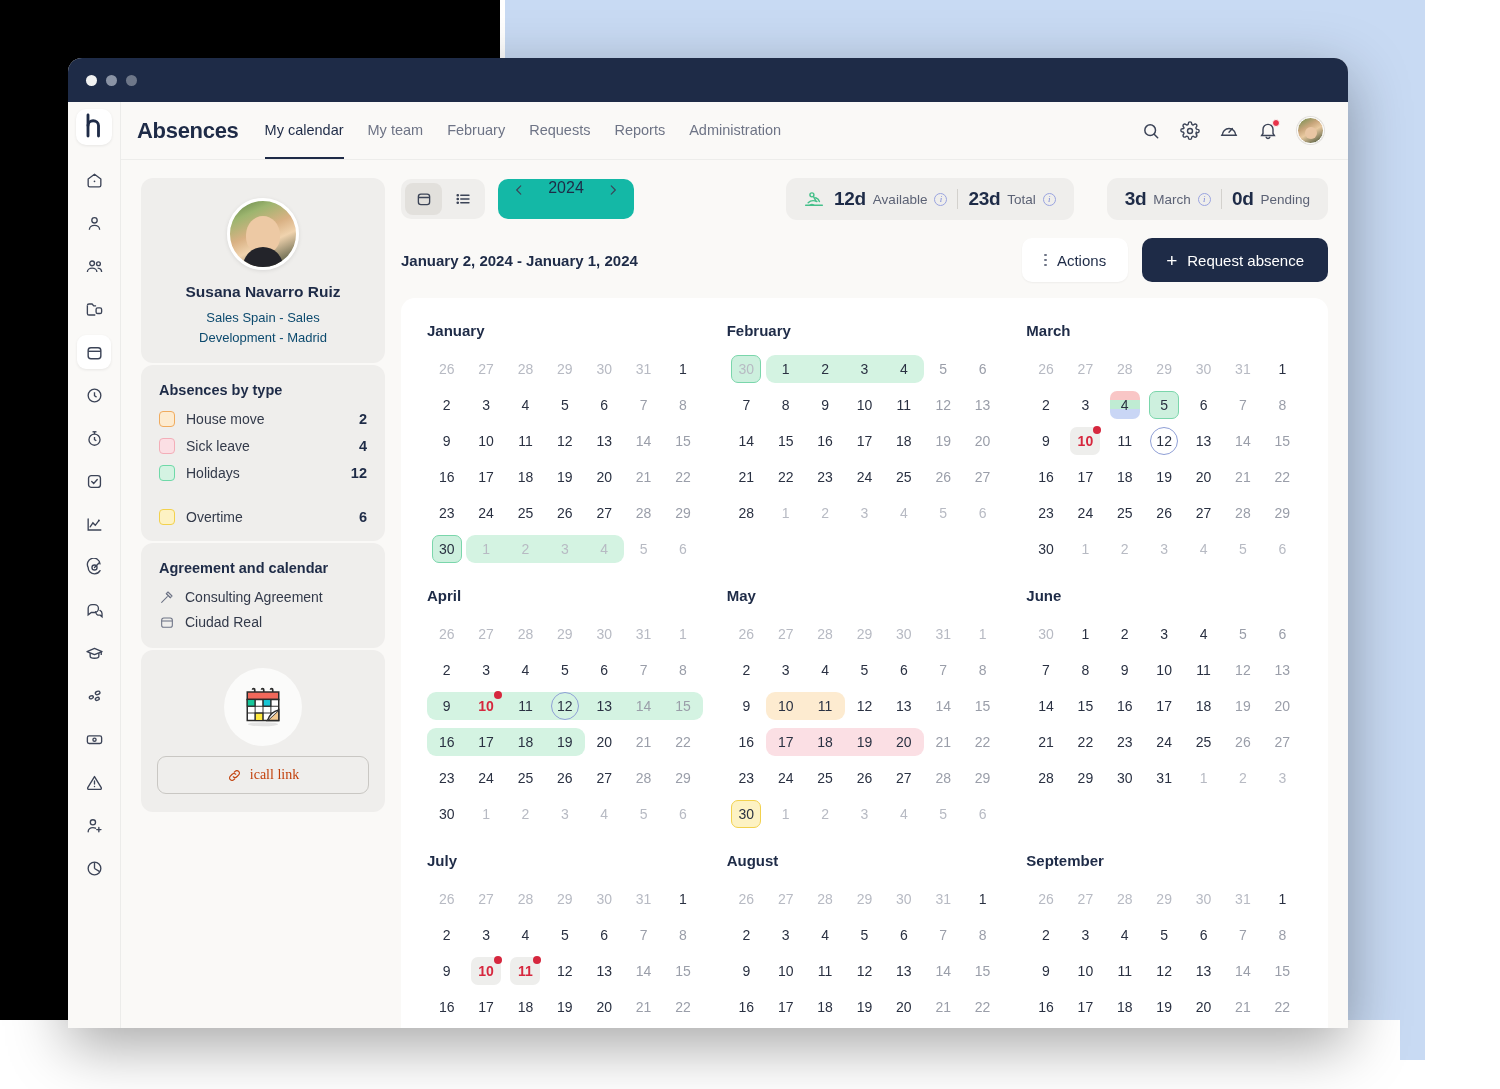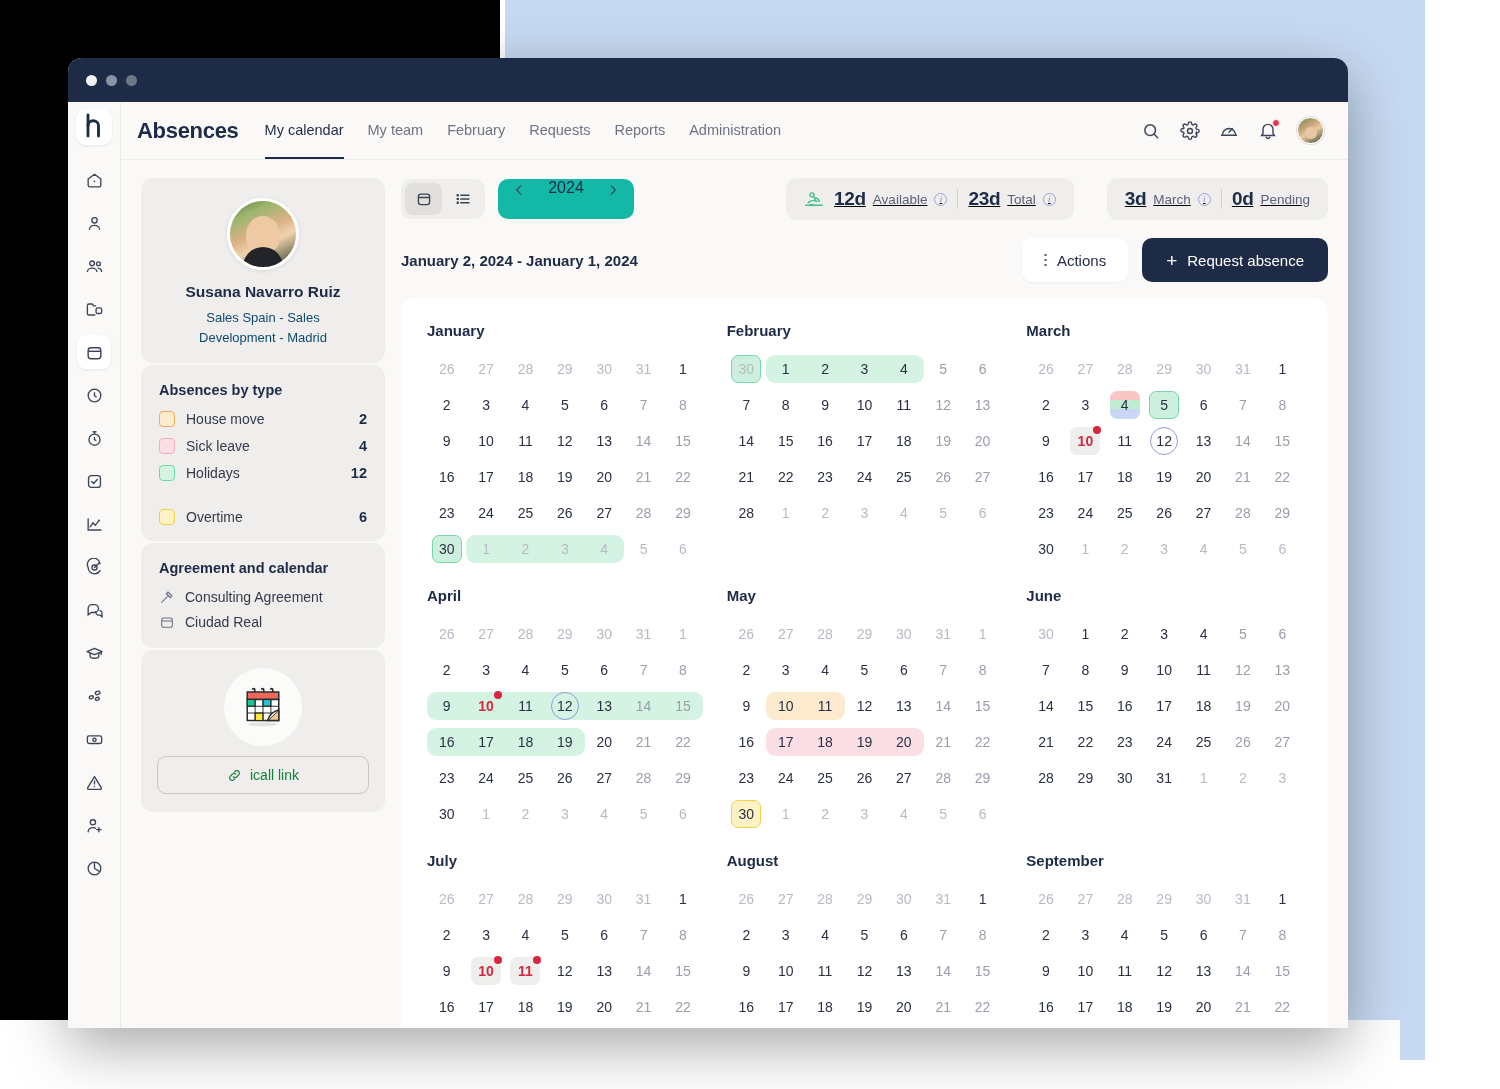--- a/index.html
+++ b/index.html
@@ -135,22 +135,22 @@
 
   .ical-card { padding:18px 16px 18px; text-align:center; }
   .ical-img {
     width:78px; height:78px; border-radius:50%; margin:0 auto 10px;
     background:#fbfbfa; display:flex; align-items:center; justify-content:center;
   }
   .ical-text { font-size:12.8px; color:#6e7486; line-height:1.55; margin-bottom:13px; }
   .ical-btn {
     display:flex; align-items:center; justify-content:center; gap:8px;
     height:38px; border:1px solid #c9c7c3; border-radius:9px;
-    font-size:14px; color:#15803d; cursor:pointer; background:transparent;
-    width:100%; font-family:Liberation Sans, sans-serif;
+    font-size:14px; color:#c2410c; cursor:pointer; background:transparent;
+    width:100%; font-family:Liberation Serif, serif;
   }
   .ical-btn svg { width:15px; height:15px; }
 
   
   .rightcol { flex:1; display:flex; flex-direction:column; min-width:0; }
   .toolbar { display:flex; align-items:center; gap:13px; margin-bottom:4px; }
   .seg {
     display:flex; background:#efeeec; border-radius:10px; padding:4px; gap:2px;
   }
   .seg-btn {
@@ -165,21 +165,21 @@
     height:40px; padding:0 10px; gap:14px;
   }
   .yr-arrow { width:22px; height:22px; display:flex; align-items:center; justify-content:center; color:#3c4457; cursor:pointer; }
   .yr-arrow svg { width:14px; height:14px; }
   .yr-label { font-size:16px; color:#1e2b47; min-width:44px; text-align:center; }
 
   .tb-spacer { flex:1; }
 
   .statpill {
     display:flex; align-items:center; background:#efeeec; border-radius:11px;
-    height:42px; padding:0 18px; gap:10px;text-decoration:underline;
+    height:42px; padding:0 18px; gap:10px;
   }
   .stat-item { display:flex; align-items:center; gap:7px; }
   .stat-num { font-size:19px; font-weight:700; color:#1e2b47; letter-spacing:-.3px; }
   .stat-lbl { font-size:13.5px; color:#5c6275; }
   .info-i {
     width:13px; height:13px; border-radius:50%; border:1.2px solid #9aa4e0;
     color:#7b86d8; font-size:9px; display:flex; align-items:center; justify-content:center;
     font-style:italic; font-family:"Liberation Serif", serif;
   }
   .stat-div { width:1px; height:20px; background:#d3d1cd; }

